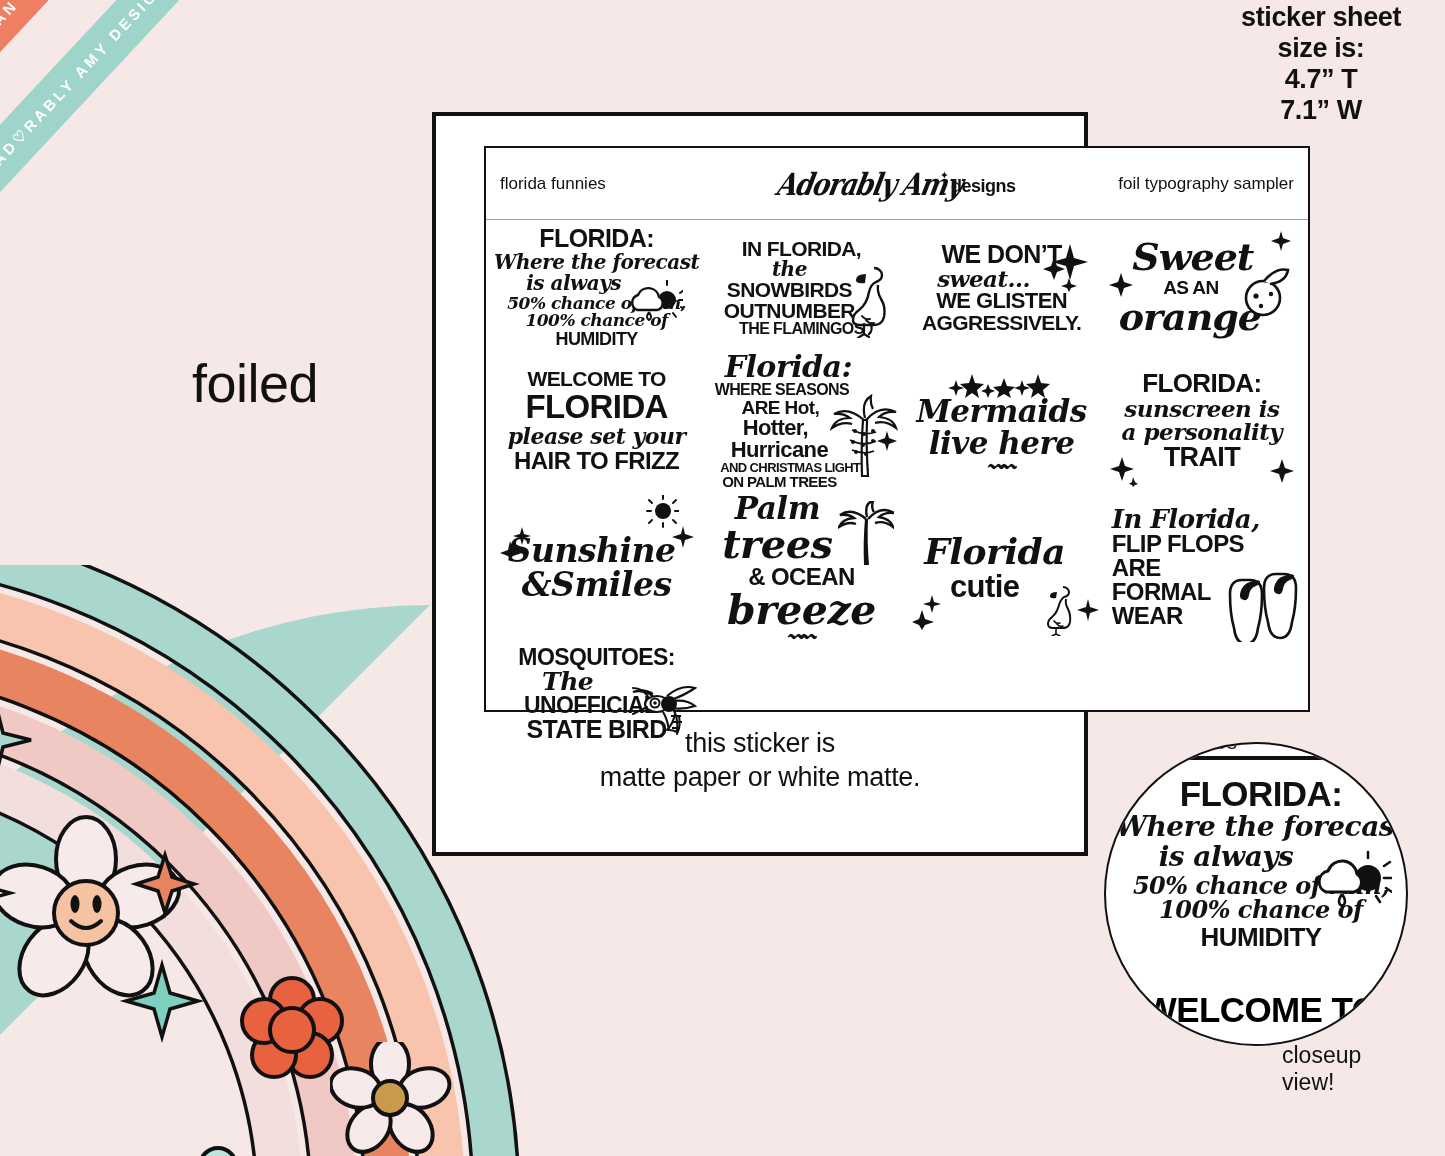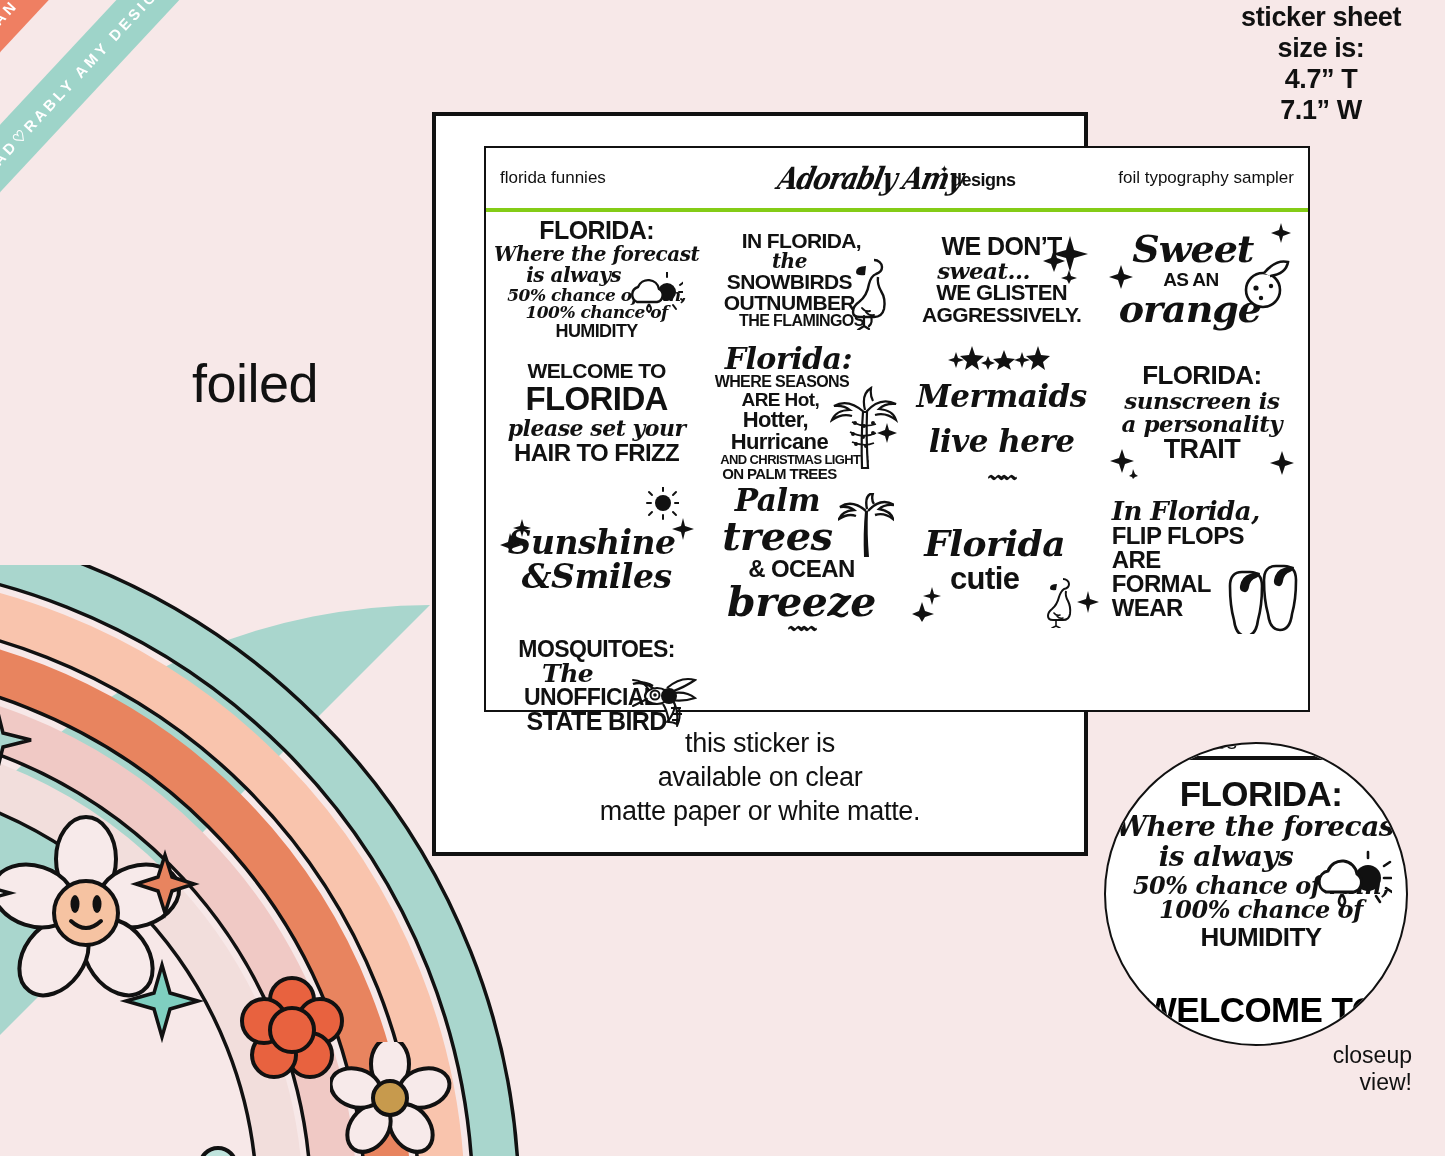--- a/index.html
+++ b/index.html
@@ -47,21 +47,21 @@
     background:#ffffff;border:4px solid #111;box-sizing:border-box;
   }
 
   
   #sheet{
     left:484px;top:146px;width:826px;height:566px;
     background:#ffffff;border:2px solid #111;box-sizing:border-box;
     z-index:3;
   }
   #sheet-header{
-    position:relative;height:64px;border-bottom:4px solid #84cc16;
+    position:relative;height:72px;border-bottom:1px solid #84cc16;
     display:flex;align-items:center;justify-content:space-between;
     padding:16px 14px;box-sizing:border-box;
   }
   .sheet-head-txt{font-size:17px;color:#111;font-weight:400;}
   #brand-logo{
     position:absolute;left:50%;top:50%;transform:translate(-50%,-50%);
     display:flex;align-items:flex-end;gap:2px;
   }
   #brand-script{
     font-family:"DejaVu Serif", serif;font-style:italic;font-weight:700;
@@ -103,21 +103,21 @@
     background:#ffffff;border:2px solid #111;overflow:hidden;z-index:6;
   }
   #closeup-inner{position:absolute;left:-30px;top:-14px;width:370px;}
   #cu-head{
     font-size:21px;color:#111;padding-left:64px;
   }
   #cu-rule{border-bottom:4px solid #111;margin:2px 22px 0 34px;}
   #cu-sticker{margin-top:16px;text-align:center;color:#111;position:relative;}
   #cu-welcome{margin-top:42px;text-align:center;}
   #closeup-label{
-    left:1282px;top:1042px;text-align:right;width:130px;
+    left:1282px;top:1042px;text-align:left;width:130px;
     font-size:23px;line-height:1.18;color:#111;
   }
 </style>
 </head>
 <body>
 
 <div id="ribbons">
   <div class="ribbon" id="ribbon-orange">
     <span>PLAN LIFE AD♡RABLY • PLAN LIFE AD♡RABLY •</span>
   </div>
@@ -410,21 +410,21 @@
             <path d="M22 20 q-6 -10 -16 -10"></path>
           <path d="M48 36 q-2 10 -8 16"></path>
             <path d="M52 38 q2 10 -2 18"></path>
         </g>
         <g stroke="#111" stroke-width="2" fill="none">
           <path d="M44 38 h10 M45 44 h10 M45 50 h8"></path>
         </g>
       </svg>
     </div>
 
-    <div class="sticker" style="grid-column:3;grid-row:2;justify-content:space-between;padding-bottom:0">
+    <div class="sticker" style="grid-column:3;grid-row:2;justify-content:center;padding-bottom:0">
       <svg style="width:120px;height:26px;margin-bottom:-2px" viewBox="0 0 120 26">
         <path d="M30 2 L33 11 L42 12 L35 18 L37 26 L30 21 L23 26 L25 18 L18 12 L27 11 Z" fill="#111"></path>
         <path d="M62 6 L65 14 L73 15 L67 20 L69 26 L62 22 L55 26 L57 20 L51 15 L59 14 Z" fill="#111"></path>
         <path d="M96 2 L99 11 L108 12 L101 18 L103 26 L96 21 L89 26 L91 18 L84 12 L93 11 Z" fill="#111"></path>
         <path d="M14 8 L16 14 L22 16 L16 18 L14 24 L12 18 L6 16 L12 14 Z" fill="#111"></path>
         <path d="M46 12 L48 17 L53 19 L48 21 L46 26 L44 21 L39 19 L44 17 Z" fill="#111"></path>
         <path d="M80 8 L82 14 L88 16 L82 18 L80 24 L78 18 L72 16 L78 14 Z" fill="#111"></path>
       </svg>
       <span class="ln scr" style="font-size:31px">Mermaids</span>
       <span class="ln scr" style="font-size:31px;margin-top:1px">live here</span>
@@ -484,21 +484,20 @@
           <path d="M58 14 q-8 2 -10 12 q-1 5 4 6 q4 1 5 -5 q1 -7 7 -9 q4 -2 4 -5 q-4 -2 -10 1 z"></path>
         </g>
       </svg>
     </div>
 
   </div>
 </div>
 
 <div class="abs" id="card-note">
   <div>this sticker is</div>
-  <div>available on clear</div>
   <div>matte paper or white matte.</div>
 </div>
 
 <div class="abs" id="closeup">
   <div id="closeup-inner">
     <div id="cu-head">da funnies</div>
     <div id="cu-rule"></div>
     <div id="cu-sticker">
       <div class="blk" style="font-size:35px">FLORIDA:</div>
       <div class="scr" style="font-size:28px;margin-top:2px">Where the forecast</div>

